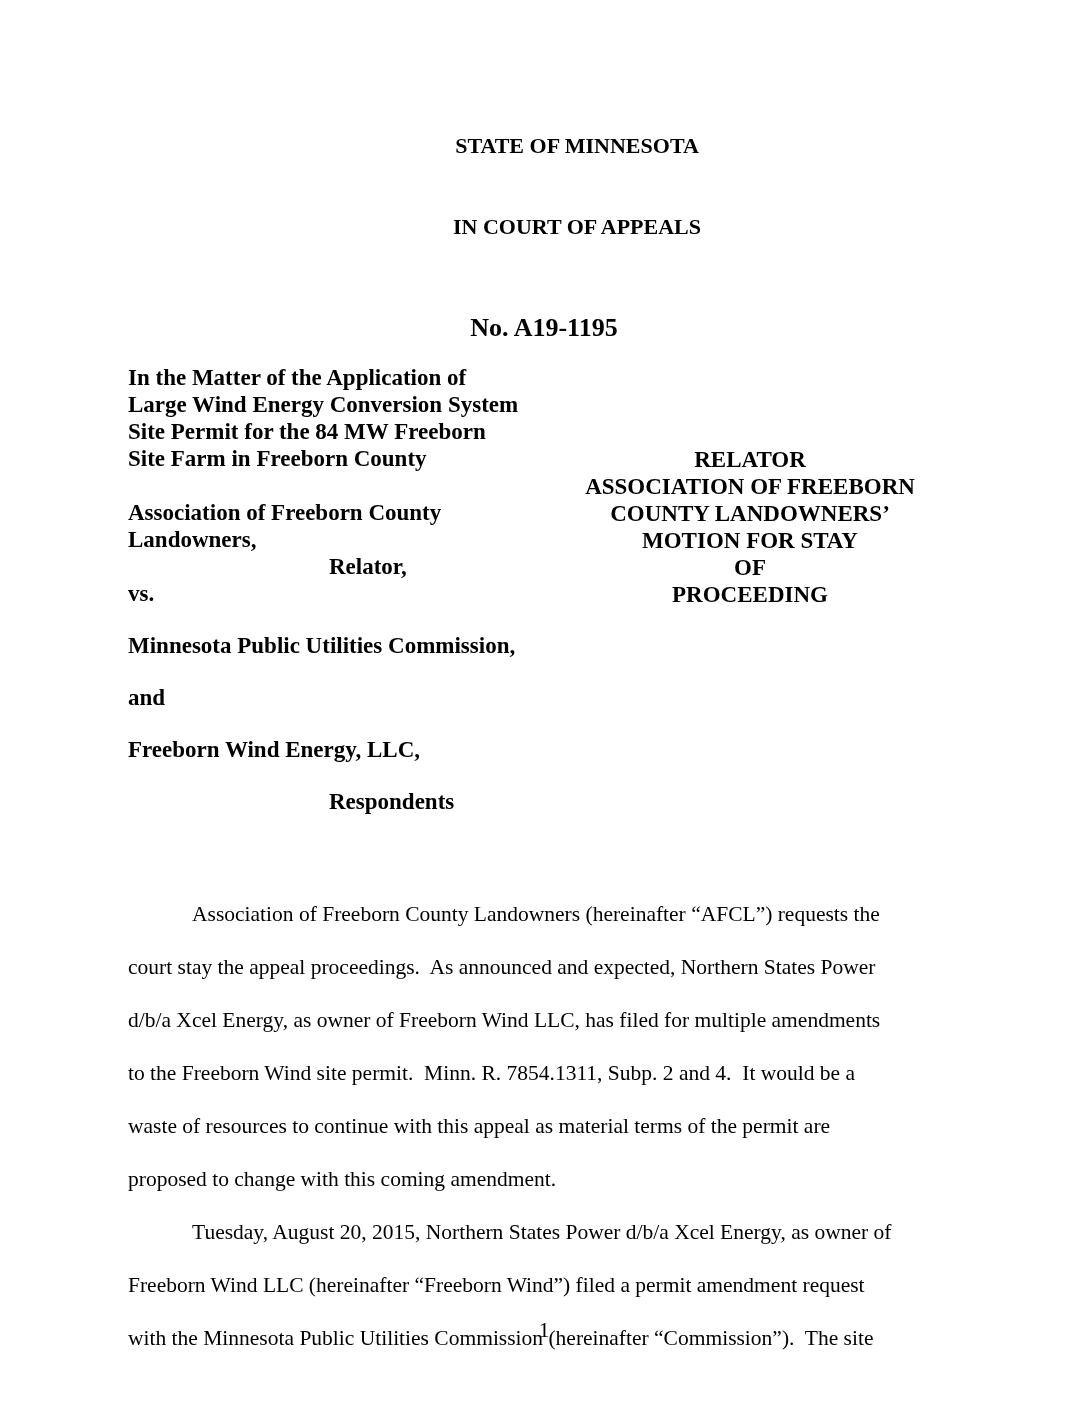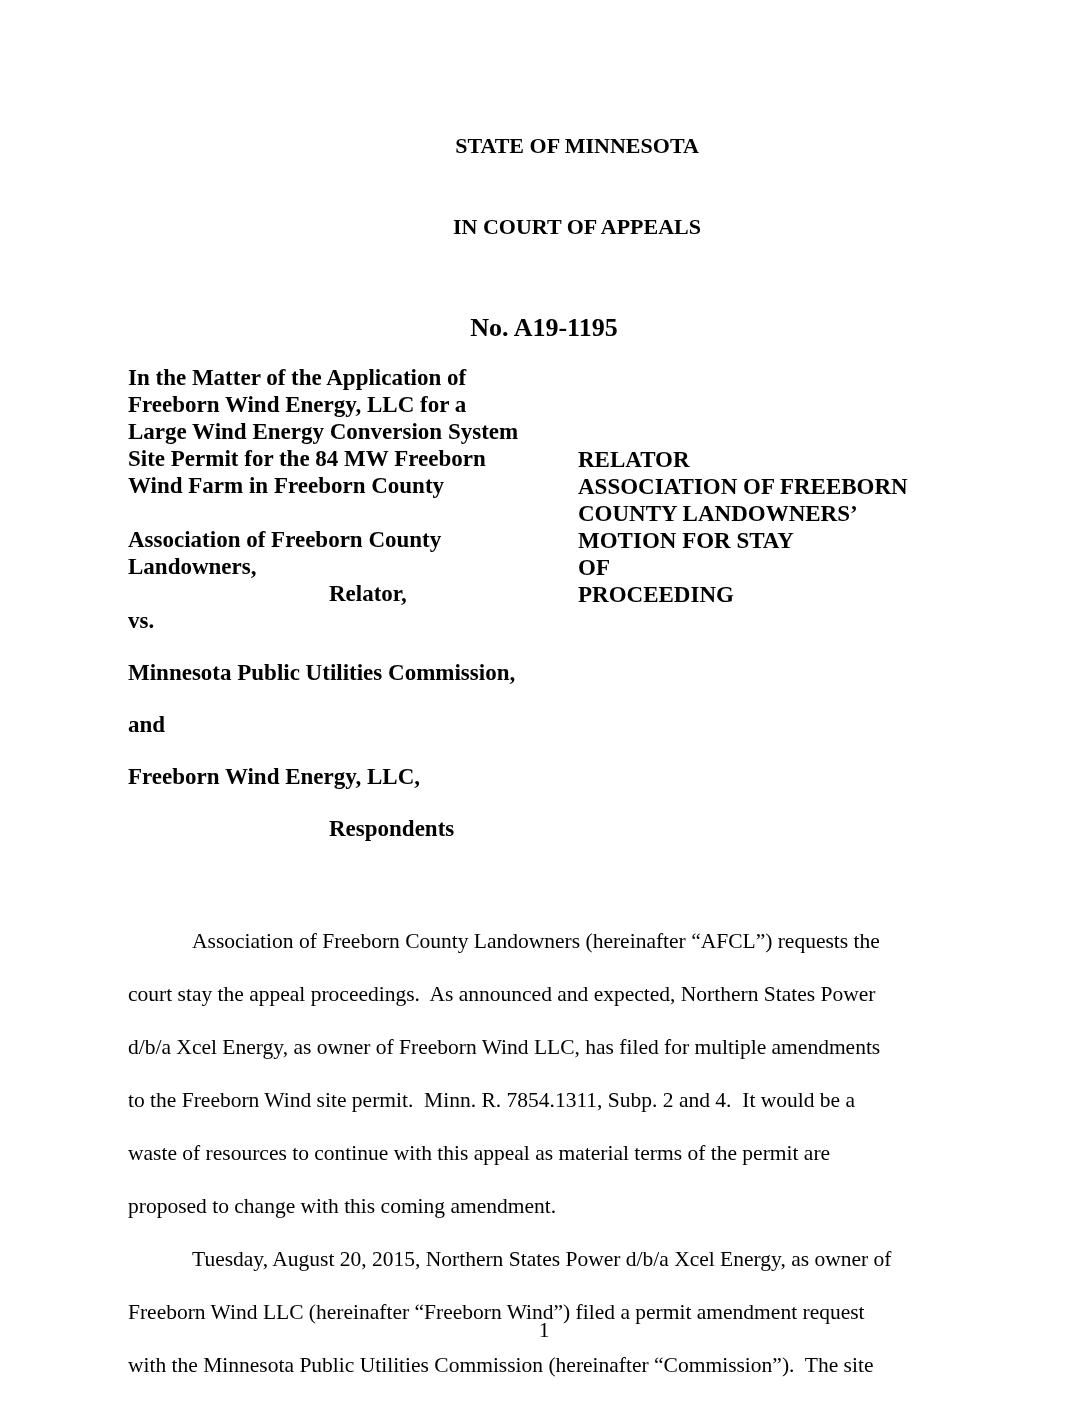--- a/index.html
+++ b/index.html
@@ -45,20 +45,21 @@
   .caption-left { width: 452px; }
   .cap-line { white-space: pre; }
   .cap-gap { height: 27px; }
   .cap-indent { padding-left: 201px; }
   .cap-sp { margin-top: 25px; font-family: Liberation Serif, serif; }
   .caption-right {
     position: absolute;
     left: 450px;
     top: 82px;
     width: 344px;
+    text-align: center;
   }
   .body-text {
     margin-left: 128px;
     margin-top: 73px;
     font-size: 21.5px;
     line-height: 53px;
   }
   .body-line { white-space: pre; }
   .body-line.first { padding-left: 64px; }
   .page-number {
@@ -79,24 +80,23 @@
   <div class="header">
     <div>STATE OF MINNESOTA</div>
     <div>IN COURT OF APPEALS</div>
   </div>
 
   <div class="case-number">No. A19-1195</div>
 
   <div class="caption">
     <div class="caption-left">
       <div class="cap-line">In the Matter of the Application of</div>
-      <div class="cap-line">Freeborn Wind Energy, LLC for a</div>
       <div class="cap-line">Large Wind Energy Conversion System</div>
       <div class="cap-line">Site Permit for the 84 MW Freeborn</div>
-      <div class="cap-line">Wind Farm in Freeborn County</div>
+      <div class="cap-line">Site Farm in Freeborn County</div>
       <div class="cap-gap"></div>
       <div class="cap-line">Association of Freeborn County</div>
       <div class="cap-line">Landowners,</div>
       <div class="cap-line cap-indent">Relator,</div>
       <div class="cap-line">vs.</div>
       <div class="cap-line cap-sp">Minnesota Public Utilities Commission,</div>
       <div class="cap-line cap-sp">and</div>
       <div class="cap-line cap-sp">Freeborn Wind Energy, LLC,</div>
       <div class="cap-line cap-sp cap-indent">Respondents</div>
     </div>

